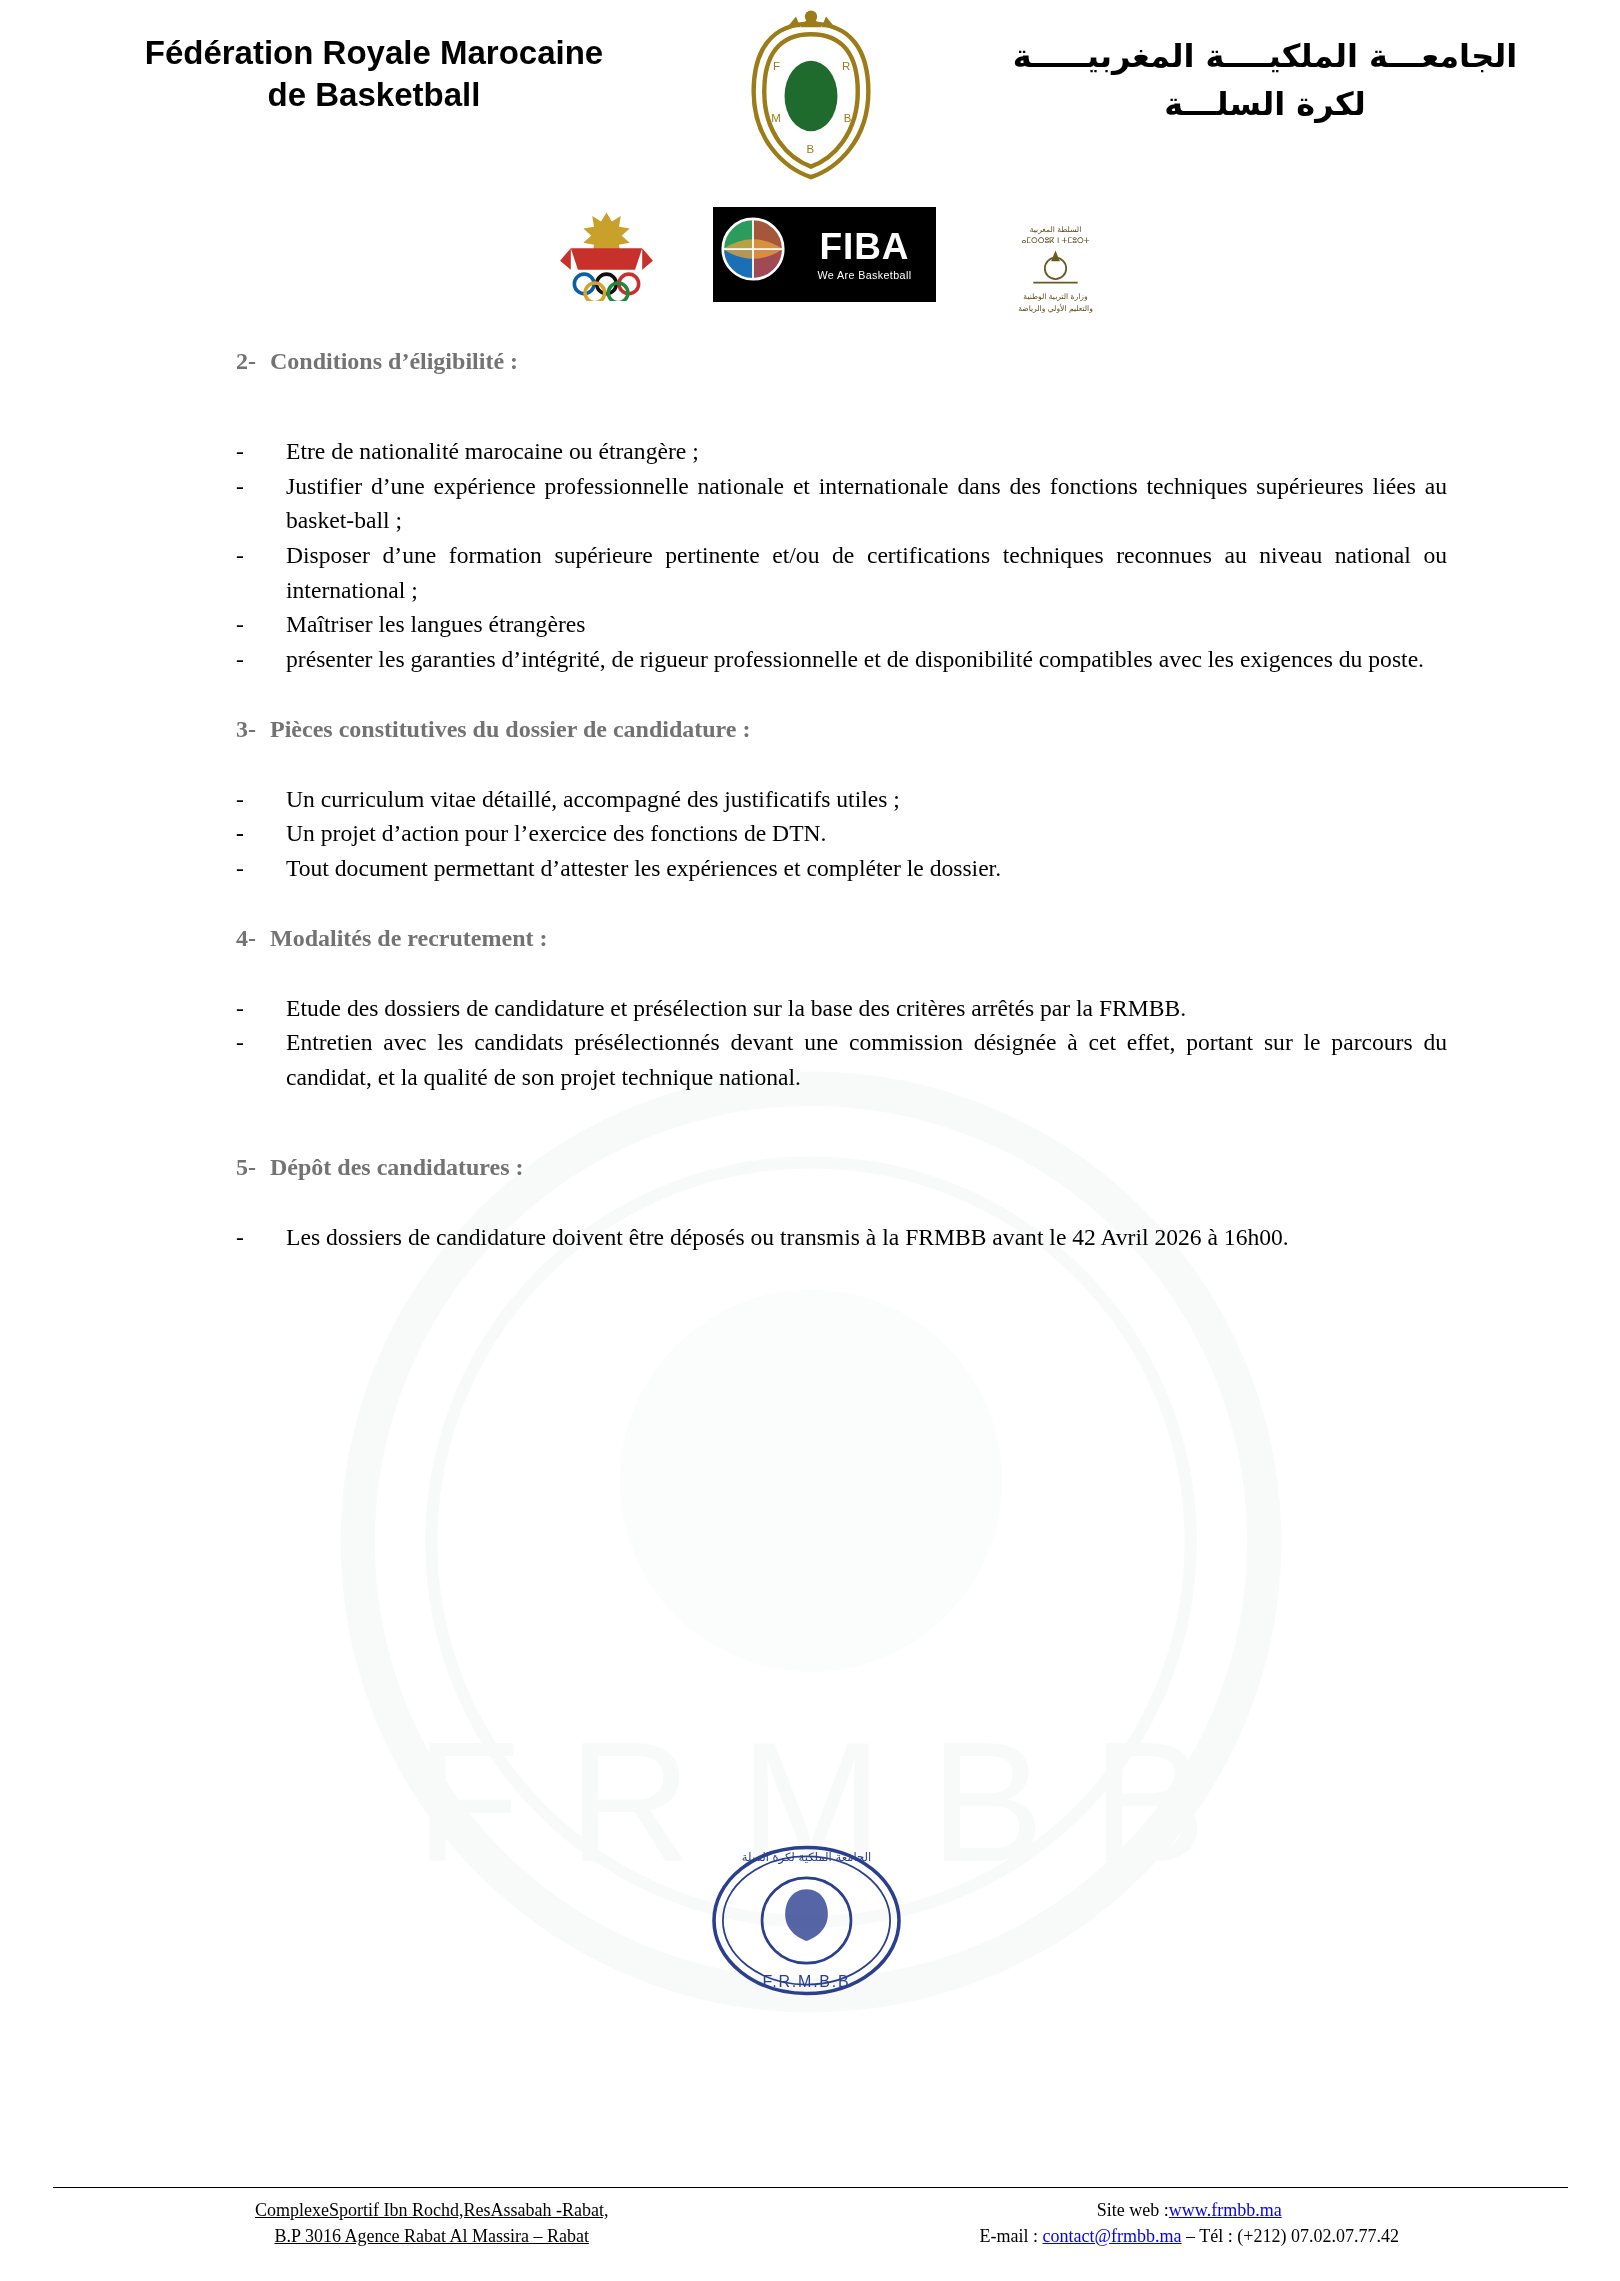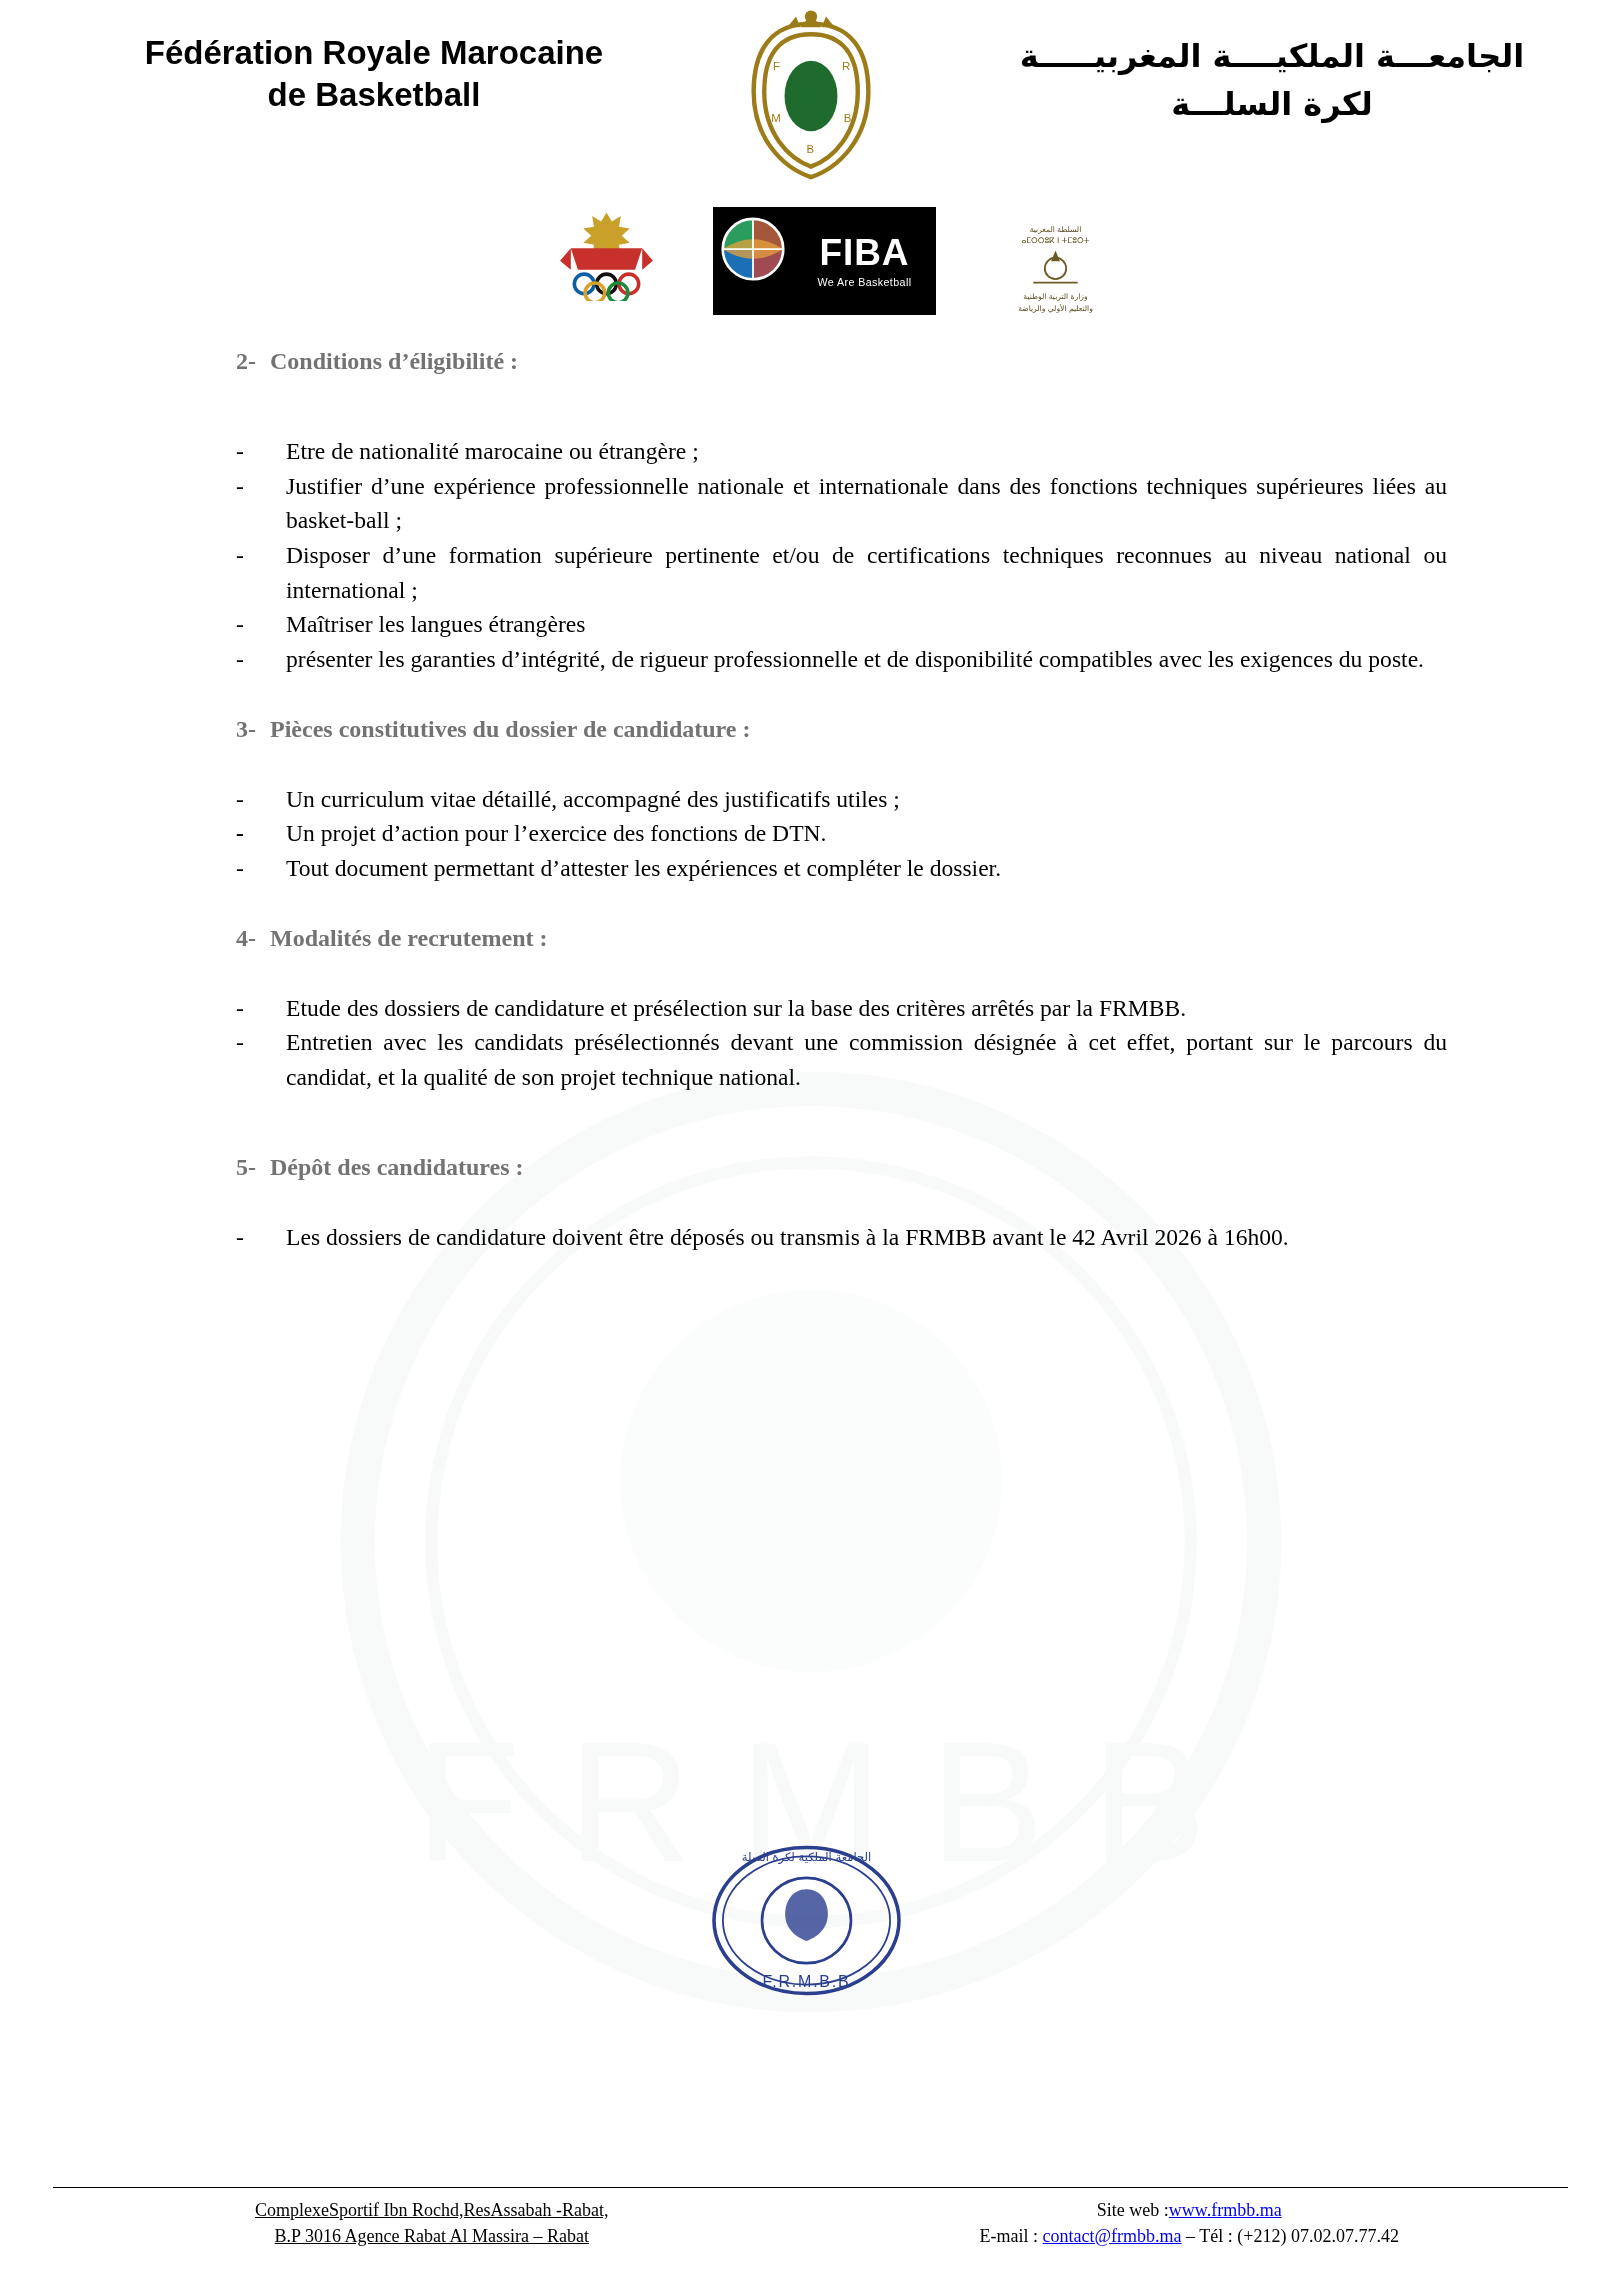--- a/index.html
+++ b/index.html
@@ -44,21 +44,21 @@
     width: 642px;
     text-align: center;
     font-family: "Liberation Sans", sans-serif;
     font-weight: bold;
     font-size: 33px;
     line-height: 1.28;
     color: #000;
   }
   .header-right {
     position: absolute;
-    right: 55px;
+    right: 62px;
     top: 32px;
     width: 588px;
     text-align: center;
     direction: rtl;
     font-family: "DejaVu Sans", sans-serif;
     font-weight: bold;
     font-size: 32px;
     line-height: 1.5;
     color: #000;
   }
@@ -84,21 +84,21 @@
     top: 0;
   }
   .cnom {
     left: 544px;
     width: 125px;
     height: 94px;
   }
   .fiba {
     left: 713px;
     width: 223px;
-    height: 108px;
+    height: 95px;
     background: #000;
     display: flex;
   }
   .fiba .globe {
     width: 80px;
     height: 85px;
     background: #000;
     position: relative;
     overflow: hidden;
   }

